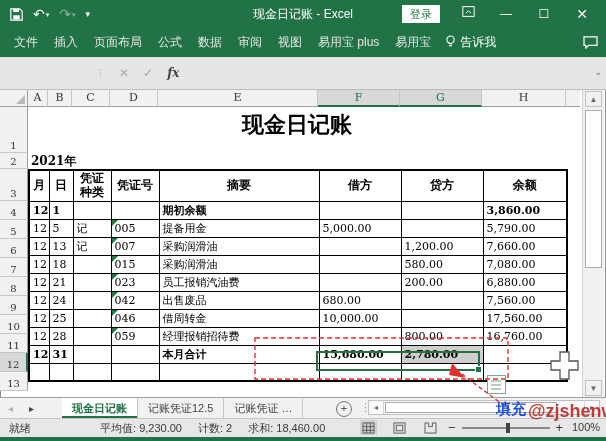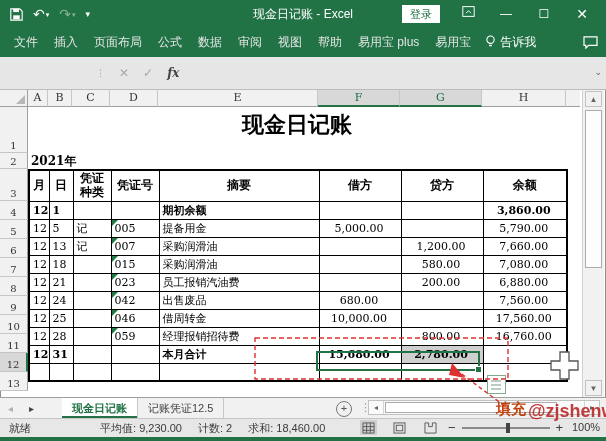--- a/index.html
+++ b/index.html
@@ -62,21 +62,21 @@
   .sheet-title{position:absolute;left:28px;top:110px;width:538px;text-align:center;
                font-family:"DejaVu Serif","Liberation Serif",serif;font-weight:bold;font-size:22px;color:#000;}
   .sheet-year{position:absolute;left:31px;top:153px;font-family:"DejaVu Serif",serif;font-weight:bold;
               font-size:12px;color:#000;}
   .ledger{position:absolute;left:28px;top:169px;}
   table{border-collapse:collapse;table-layout:fixed;width:538px;border:2px solid #000;}
   td,th{border:1px solid #000;font-family:"DejaVu Serif","Liberation Serif",serif;font-size:11px;color:#000;
         padding:0 3px;overflow:hidden;white-space:nowrap;height:18px;position:relative;box-sizing:border-box;}
   th{font-weight:bold;text-align:center;white-space:normal;word-break:break-all;line-height:1.15;
      height:31px;font-size:12px;padding:0 1px;}
-  .num{text-align:center;padding-right:5px;}
+  .num{text-align:left;padding-right:5px;}
   tr.bold td{font-weight:bold;}
   td.flag::before{content:'';position:absolute;left:0;top:0;border:3px solid transparent;
                   border-top-color:#1f7a45;border-left-color:#1f7a45;}
   td.selcell{background:#cfcfcf;}
 
   
   .selbox{position:absolute;left:316px;top:351px;width:164px;height:20px;border:2px solid #217346;
           box-sizing:border-box;z-index:20;}
   .selbox::after{content:'';position:absolute;right:-4px;bottom:-4px;width:5px;height:5px;background:#217346;
                  border:1px solid #fff;}
@@ -114,21 +114,21 @@
   .viewic{width:17px;height:15px;display:flex;align-items:center;justify-content:center;}
   .viewic.active{background:#cfcfcf;}
   .sb-zoom{position:absolute;left:448px;top:1px;display:flex;align-items:center;gap:6px;}
   .zoomtrack{width:88px;height:2px;background:#8a8a8a;position:relative;}
   .zoomthumb{position:absolute;left:44px;top:-4px;width:4px;height:10px;background:#444;}
   .sb-pct{position:absolute;left:572px;top:2px;}
   .bottomedge{position:absolute;left:0;top:437px;width:606px;height:4px;background:#217346;}
 
   
   .anno-svg{position:absolute;left:0;top:0;width:606px;height:441px;z-index:60;pointer-events:none;}
-  .fill-label{position:absolute;left:496px;top:400px;z-index:65;color:#c2410c;font-weight:bold;font-size:15px;
+  .fill-label{position:absolute;left:496px;top:400px;z-index:65;color:#1d4ed8;font-weight:bold;font-size:15px;
               font-family:"DejaVu Serif",serif;}
   .watermark{position:absolute;left:528px;top:401px;z-index:55;color:#b91c1c;font-weight:bold;font-size:18px;opacity:.85;}
   .autofill-btn{position:absolute;left:487px;top:375px;width:19px;height:19px;background:#fff;border:1px solid #7da98c;
                 z-index:30;box-sizing:border-box;}
   .autofill-btn i{position:absolute;left:3px;right:4px;height:2px;background:#b8cfc0;}
   .autofill-btn i:nth-child(1){top:4px;} .autofill-btn i:nth-child(2){top:8px;} .autofill-btn i:nth-child(3){top:12px;}
 </style>
 </head>
 <body>
 
@@ -162,21 +162,20 @@
 
 <div class="ribbonrow">
   <div style="display:flex;">
       <div class="rtab">文件</div>
       <div class="rtab">插入</div>
       <div class="rtab">页面布局</div>
       <div class="rtab">公式</div>
       <div class="rtab">数据</div>
       <div class="rtab">审阅</div>
       <div class="rtab">视图</div>
-      <div class="rtab">帮助</div>
       <div class="rtab">易用宝 plus</div>
       <div class="rtab">易用宝</div>
     </div>
   <div class="tellme">
     <span>
       <svg width="11" height="13" viewBox="0 0 12 14">
           <circle cx="6" cy="5" r="4" fill="none" stroke="#fff" stroke-width="1.2"></circle>
           <path d="M4.5 9.5h3M4.5 11.5h3" stroke="#fff" stroke-width="1.2"></path>
         </svg>
     </span>
@@ -373,20 +372,21 @@
 </div>
 
 <div class="tabbar">
   <div class="nav-arrows">
     <span style="color:#b3b3b3;">◂</span>
     <span style="color:#444;">▸</span>
   </div>
   <div class="sheettabs">
       <div class="stab active">现金日记账</div>
       <div class="stab">记账凭证12.5</div>
+      <div class="stab">记账凭证 …</div>
     </div>
   <div class="addsheet">+</div>
   <div class="tab-sep">⋮</div>
   <div class="hscroll">
     <div class="hs-l">◂</div>
     <div class="hs-thumb"></div>
     <div class="hs-r">▸</div>
   </div>
 </div>
 

